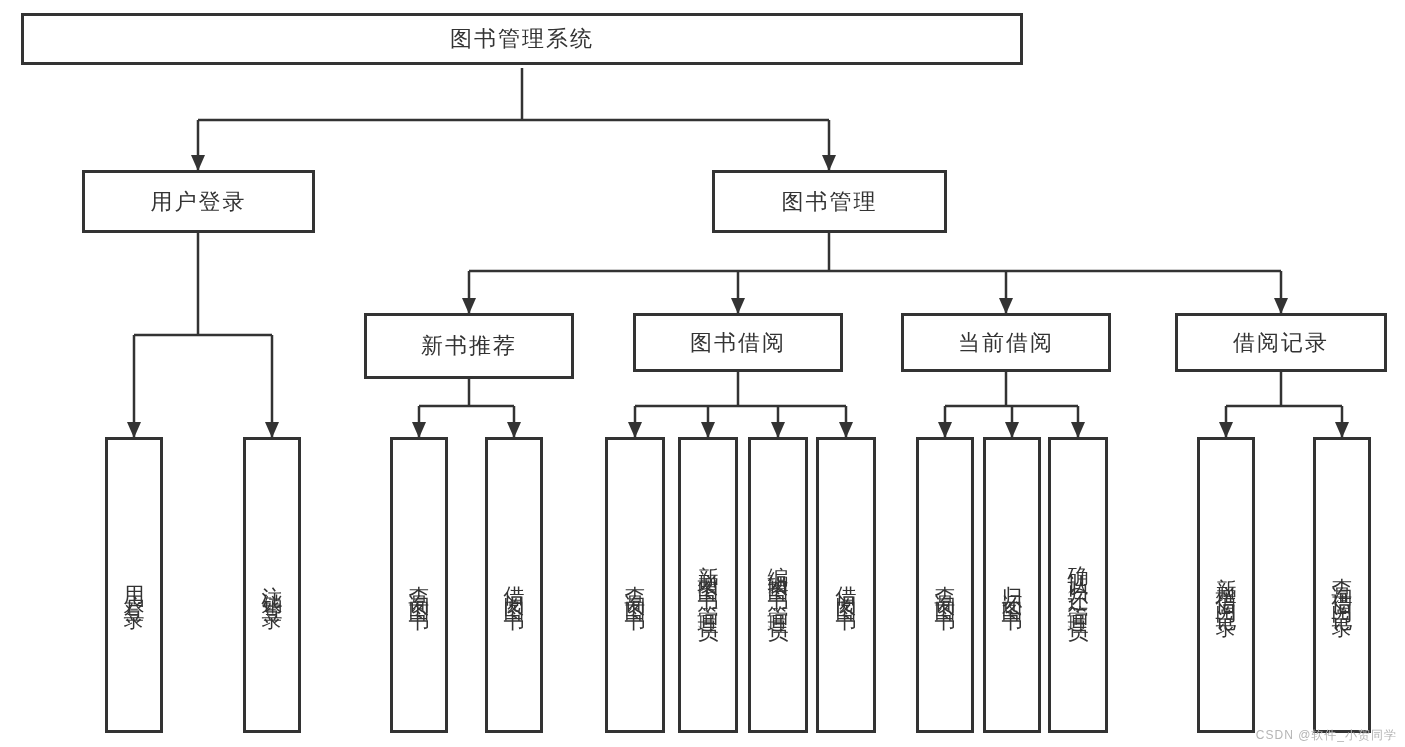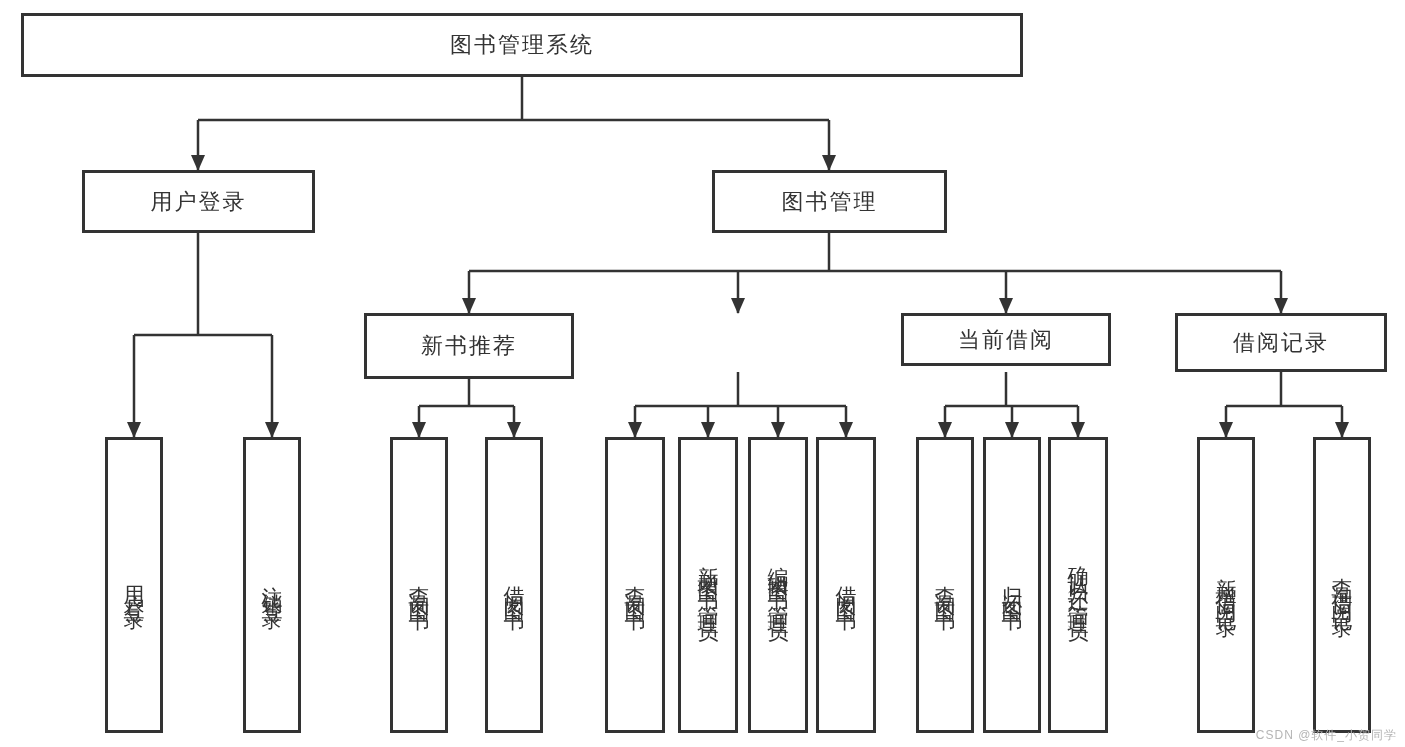--- a/index.html
+++ b/index.html
@@ -28,28 +28,28 @@
   }
   .vbox{
     writing-mode:vertical-rl;
     font-size:21px;
     letter-spacing:8px;
     top:437px;
     height:296px;
     width:58px;
   }
   
-  .root{left:21px;top:13px;width:1002px;height:64px;}
+  .root{left:21px;top:13px;width:1002px;height:52px;}
   
   .n-user-login{left:82px;top:170px;width:233px;height:63px;}
   .n-book-mgmt{left:712px;top:170px;width:235px;height:63px;}
   
   .n-new-book{left:364px;top:313px;width:210px;height:66px;}
   .n-book-borrow{left:633px;top:313px;width:210px;height:59px;}
-  .n-current-borrow{left:901px;top:313px;width:210px;height:53px;}
+  .n-current-borrow{left:901px;top:313px;width:210px;height:59px;}
   .n-borrow-record{left:1175px;top:313px;width:212px;height:59px;}
   
   .a1{left:105px;} .a2{left:243px;}
   .b1{left:390px;} .b2{left:485px;}
   .c1{left:605px;width:60px;} .c2{left:678px;width:60px;}
   .c3{left:748px;width:60px;} .c4{left:816px;width:60px;}
   .d1{left:916px;} .d2{left:983px;} .d3{left:1048px;width:60px;}
   .e1{left:1197px;} .e2{left:1313px;}
   .watermark{
     position:absolute;
@@ -114,20 +114,21 @@
       <line x1="1342" y1="406" x2="1342" y2="437" marker-end="url(#arr)"></line>
     </g>
   </svg>
 
   <div class="box hbox root">图书管理系统</div>
 
   <div class="box hbox n-user-login">用户登录</div>
   <div class="box hbox n-book-mgmt">图书管理</div>
 
   <div class="box hbox n-new-book">新书推荐</div>
+  <div class="box hbox n-book-borrow">图书借阅</div>
   <div class="box hbox n-current-borrow">当前借阅</div>
   <div class="box hbox n-borrow-record">借阅记录</div>
 
   <div class="box vbox a1">用户登录</div>
   <div class="box vbox a2">注销登录</div>
 
   <div class="box vbox b1">查询图书</div>
   <div class="box vbox b2">借阅图书</div>
 
   <div class="box vbox c1">查询图书</div>

